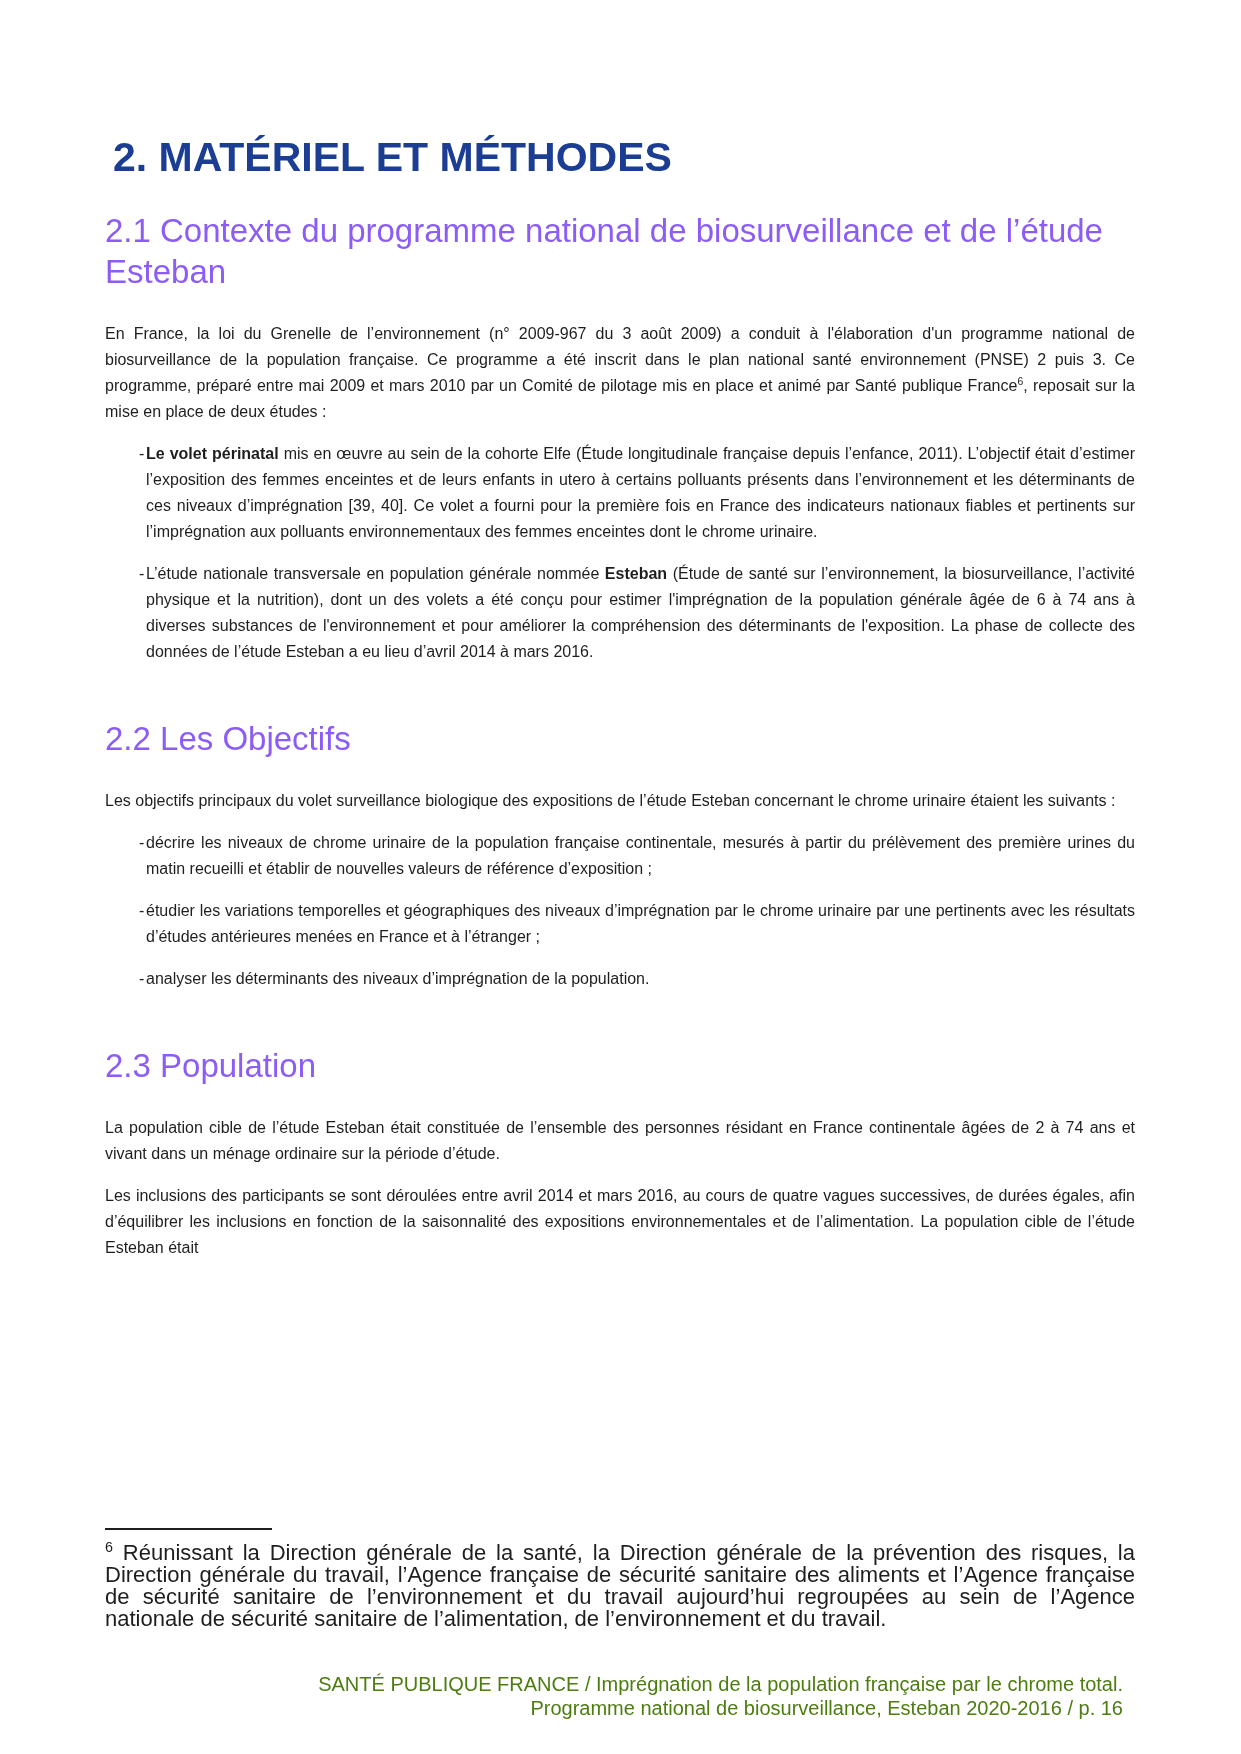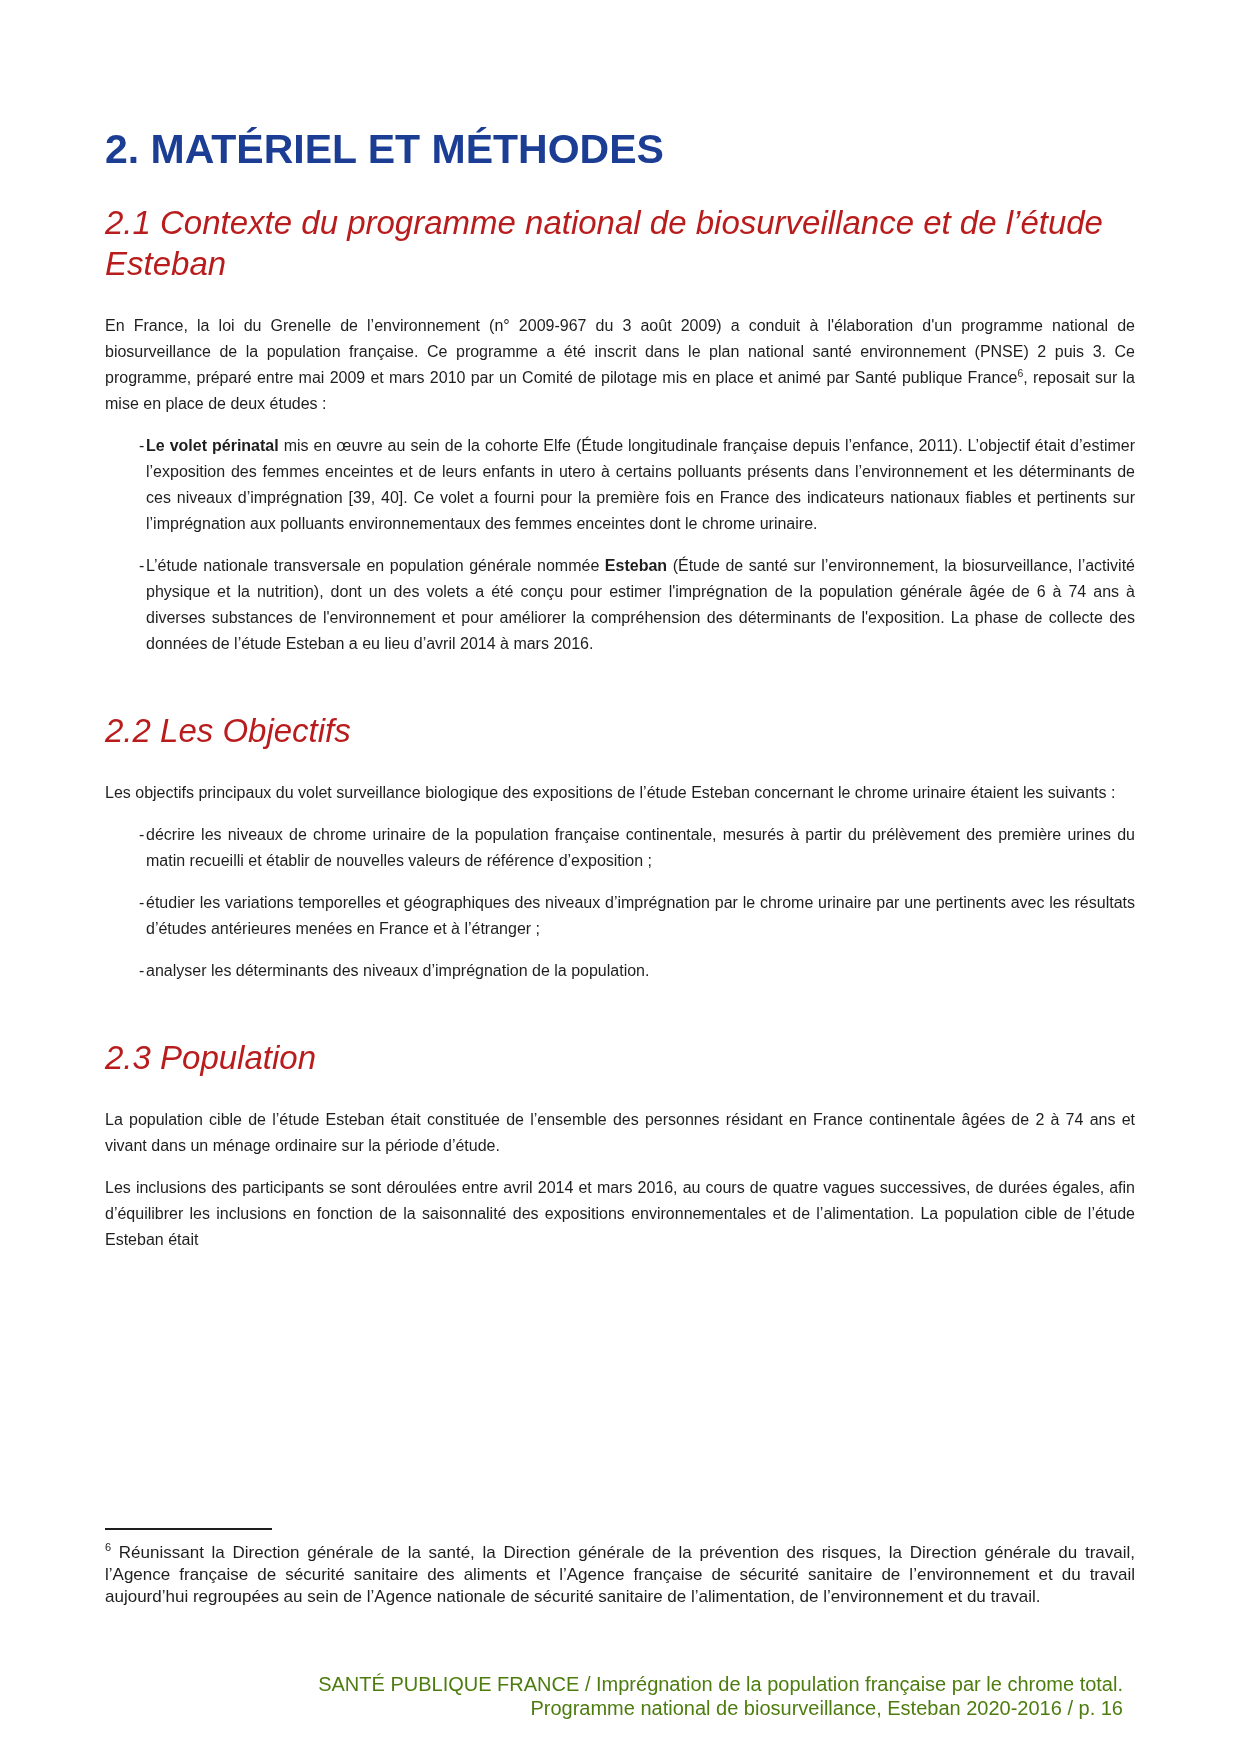--- a/index.html
+++ b/index.html
@@ -12,35 +12,34 @@
     font-family: "Liberation Sans", sans-serif;
     color: #1e1e1e;
     box-sizing: border-box;
   }
   .content {
     position: absolute;
     top: 0; left: 105px;
     width: 1030px;
   }
   h1.report-title {
-    margin: 0;
+    margin: 8px;
     padding-top: 128px;
     font-size: 41px;
     line-height: 1.05;
     font-weight: 700;
     color: #1b3e94;
     letter-spacing: 0;
   }
   h2.section-heading {
     margin: 54px 0 0 0;
     font-size: 33px;
     line-height: 1.24;
     font-weight: 400;
-    color: #b91c1c;
-    font-style: italic;
+    color: #8b5cf6;
   }
   h2.first { margin-top: 32px; }
   .body-text {
     font-size: 16px;
     line-height: 26px;
     text-align: justify;
   }
   p.para { margin: 28px 0 16px 0; }
   p.para + p.para { margin-top: 8px; }
   .bullet {
@@ -62,21 +61,21 @@
     top: 1528px;
     left: 105px;
     width: 1030px;
   }
   .footnote-separator {
     width: 167px;
     border-top: 2px solid #1e1e1e;
     margin-bottom: 12px;
   }
   .footnote-text {
-    font-size: 17px;
+    font-size: 22px;
     line-height: 22px;
     text-align: justify;
     color: #1e1e1e;
   }
   .page-footer {
     position: absolute;
     top: 1672px;
     right: 118px;
     width: 900px;
     text-align: right;

